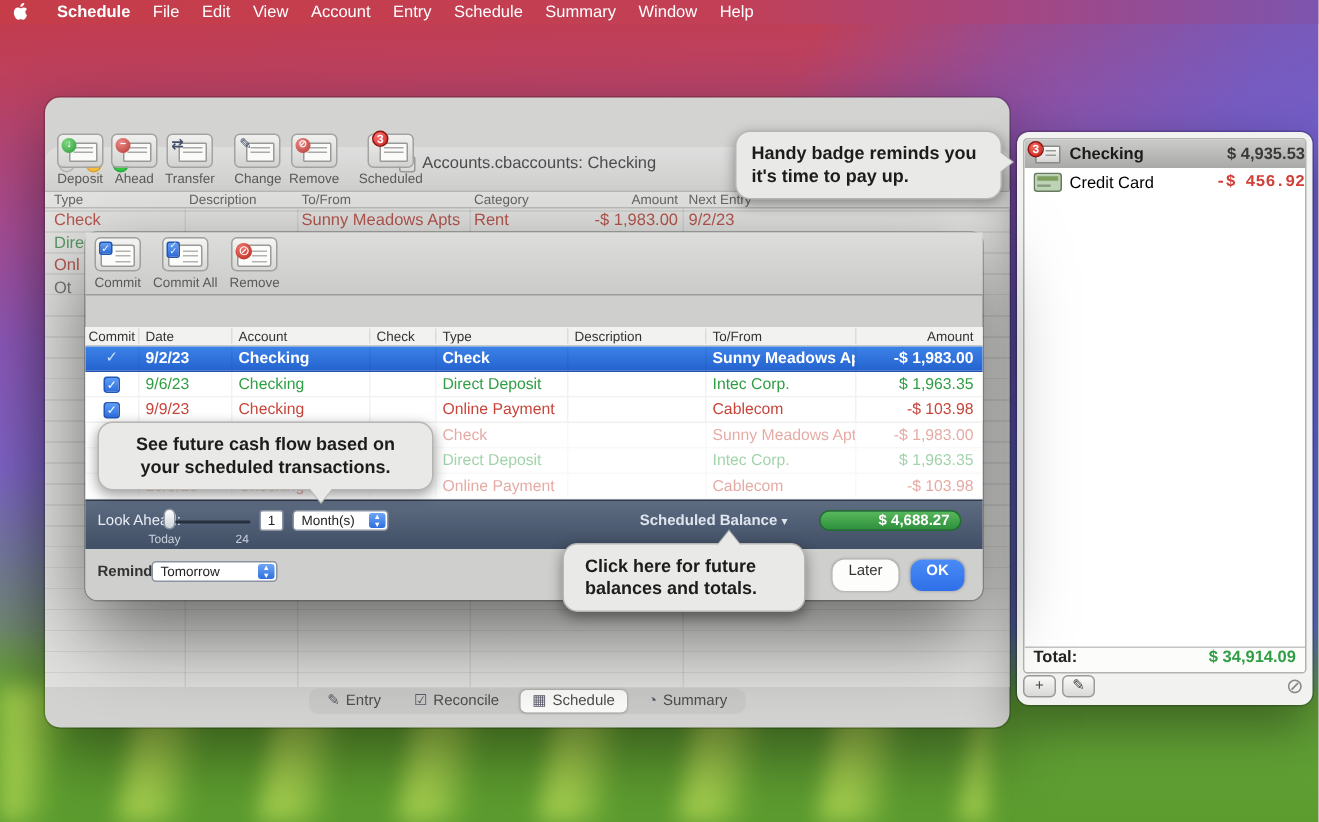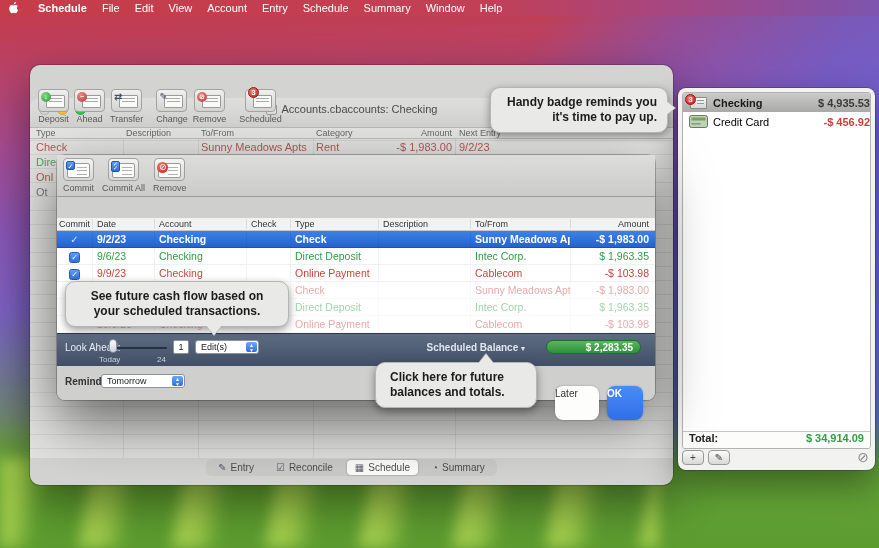--- a/index.html
+++ b/index.html
@@ -130,50 +130,50 @@
   .bal-pill { position:absolute; right:14px; top:6px; width:95px; height:14px; border-radius:8px;
     background:linear-gradient(#58b85c,#2e8f3d); border:1px solid #1e6e2d; color:#fff; font-size:10px;
     line-height:13px; text-align:right; padding-right:7px; font-weight:bold; }
 
   .dbottom { position:absolute; left:0; top:211px; width:598px; height:34px; border-radius:0 0 8px 8px; background:#cfcfcd; }
   .rm-label { position:absolute; left:8px; top:10px; font-size:10px; font-weight:bold; color:#333; }
   .rm-combo { left:44px; top:8px; width:84px; position:absolute; height:14px; background:#fff; border:1px solid #8b93a2;
     border-radius:3px; font-size:9px; color:#222; line-height:13px; padding-left:5px; }
   .rm-combo .stepper { position:absolute; right:1px; top:1px; bottom:1px; width:11px; border-radius:2px;
     background:linear-gradient(#6ea6f8,#2f6fdd); color:#fff; font-size:5px; line-height:5px; text-align:center; padding-top:1px; }
-  .btn { position:absolute; top:20px; height:34px; border-radius:8px; font-size:10px; text-align:left; line-height:15px; }
+  .btn { position:absolute; top:7px; height:21px; border-radius:8px; font-size:10px; text-align:center; line-height:15px; }
   .btn-later { right:56px; width:44px; background:#fdfdfb; color:#333; box-shadow:0 0 2px rgba(0,0,0,.3); }
   .btn-ok { right:12px; width:36px; background:linear-gradient(#4a8bf8,#2f6fe8); color:#fff; font-weight:bold;
     box-shadow:0 0 2px rgba(0,0,0,.3); }
 
   
   .tip { position:absolute; background:#e9e9e7; border:1px solid #b5b5b3; border-radius:10px;
     box-shadow:0 3px 9px rgba(0,0,0,.4); font-size:12px; font-weight:bold; color:#1c1c1c;
     padding:7px 10px; line-height:1.25; z-index:40; }
-  .tip-badge { left:490px; top:87px; width:178px; text-align:right; }
+  .tip-badge { left:490px; top:87px; width:178px; text-align:left; }
   .tip-badge:after { content:""; position:absolute; right:-8px; top:13px; border-top:7px solid transparent;
     border-bottom:7px solid transparent; border-left:9px solid #e9e9e7; filter:drop-shadow(1px 0 0 #b5b5b3); }
   .tip-cash { left:65px; top:281px; width:224px; text-align:center; }
   .tip-cash:after { content:""; position:absolute; left:140px; bottom:-9px; border-left:8px solid transparent;
     border-right:8px solid transparent; border-top:10px solid #e9e9e7; filter:drop-shadow(0 1px 0 #b5b5b3); }
   .tip-bal { left:375px; top:362px; width:162px; text-align:left; padding-left:14px; }
   .tip-bal:before { content:""; position:absolute; left:102px; top:-9px; border-left:8px solid transparent;
     border-right:8px solid transparent; border-bottom:10px solid #e9e9e7; filter:drop-shadow(0 -1px 0 #b5b5b3); }
 
   
   .sidebar { position:absolute; left:678px; top:88px; width:197px; height:382px; border-radius:8px;
     background:#f2f2f0; box-shadow:0 14px 35px rgba(0,0,0,.4), 0 0 0 1px rgba(0,0,0,.2); z-index:6; }
   .acct-box { position:absolute; left:4px; top:4px; width:189px; height:357px; background:#fff;
     border:1px solid #b2b2b0; border-radius:3px; overflow:hidden; }
   .acct-row { position:relative; height:19px; display:flex; align-items:center; font-size:11px; color:#000; }
   .acct-row.on { background:linear-gradient(#cbcbc9,#a9a9a7); font-weight:bold; color:#1a1a1a; }
   .acct-ic { width:30px; display:flex; justify-content:center; position:relative; }
   .acct-name { flex:1; }
   .acct-val { margin-right:0; font-weight:bold; }
-  .val-dark { color:#3a3a3a; } .val-green { color:#2f9e44; } .val-red { color:#d04038; }
+  .val-dark { color:#3a3a3a; } .val-green { color:#2f9e44; } .val-red { color:#d04038;font-family:Liberation Mono, monospace; }
   .mini-reg { width:17px; height:12px; background:linear-gradient(#fafaf8,#d5d5d3); border:1px solid #8a8a88; border-radius:1px; }
   .mini-reg i { display:block; height:1px; background:#999; margin:2px 2px 0 6px; }
   .badge { position:absolute; left:2px; top:-3px; width:11px; height:11px; border-radius:50%;
     background:radial-gradient(circle at 35% 30%,#f4695f,#c9201a); border:1px solid #8e1510; color:#fff;
     font-size:8px; font-weight:bold; line-height:10px; text-align:center; }
   .total-row { position:absolute; left:0; right:0; bottom:0; height:17px; border-top:1px solid #c4c4c2;
     background:#fcfcfa; display:flex; font-size:11px; }
   .total-lab { margin-left:6px; font-weight:bold; color:#222; }
   .total-val { margin-left:auto; margin-right:6px; font-weight:bold; color:#2f9e44; }
   .sb-buttons { position:absolute; left:4px; right:4px; bottom:4px; height:16px; }
@@ -454,28 +454,28 @@
   </div>
 
   <div class="lookahead">
     <span class="la-label">Look Ahead:</span>
     <span class="sl-track"></span>
     <span class="sl-thumb"></span>
     <span class="sl-min">Today</span>
     <span class="sl-max">24</span>
     <span class="la-field">1</span>
     <span class="combo la-unit">
-      <span>Edit(s)</span>
+      <span>Month(s)</span>
       <span class="stepper">▲<br>▼</span>
     </span>
     <span class="bal-label">
       <span>Scheduled Balance</span>
       <span class="bal-caret">▾</span>
     </span>
-    <span class="bal-pill">$ 2,283.35</span>
+    <span class="bal-pill">$ 4,688.27</span>
   </div>
 
   <div class="dbottom">
     <span class="rm-label">Remind:</span>
     <span class="rm-combo">
       <span>Tomorrow</span>
       <span class="stepper">▲<br>▼</span>
     </span>
     <span class="btn btn-later">Later</span>
     <span class="btn btn-ok">OK</span>

